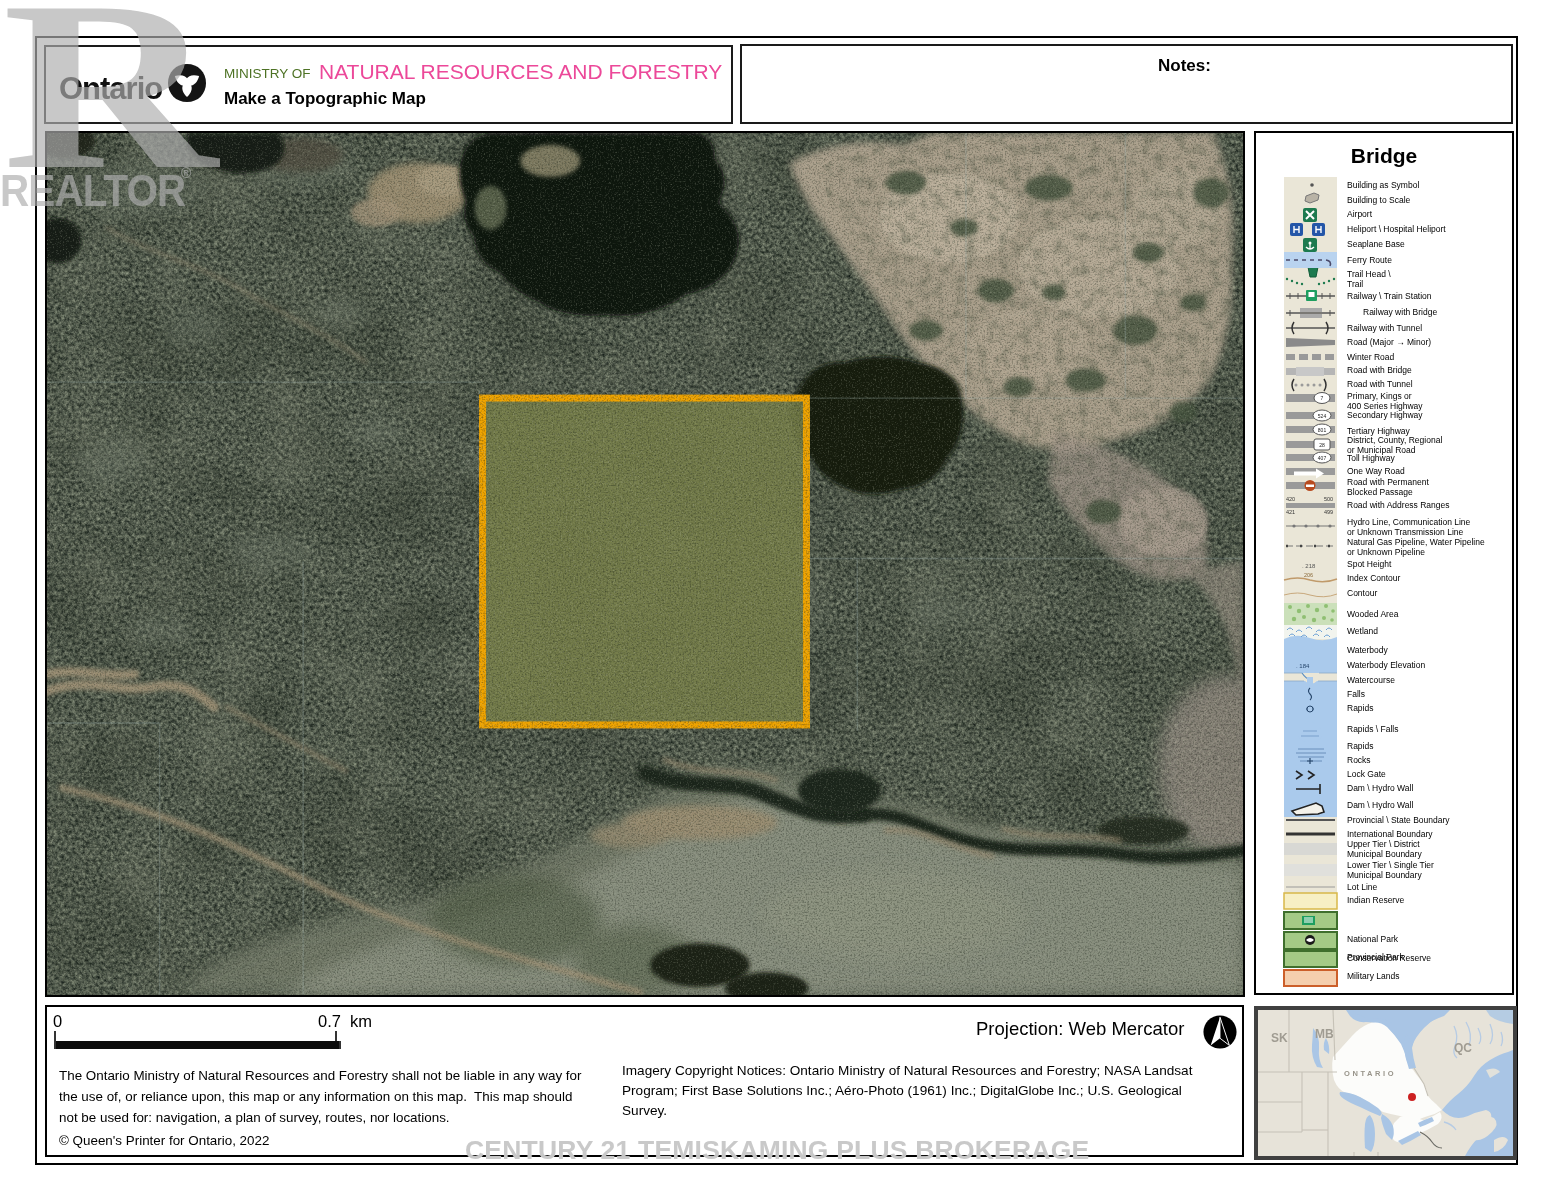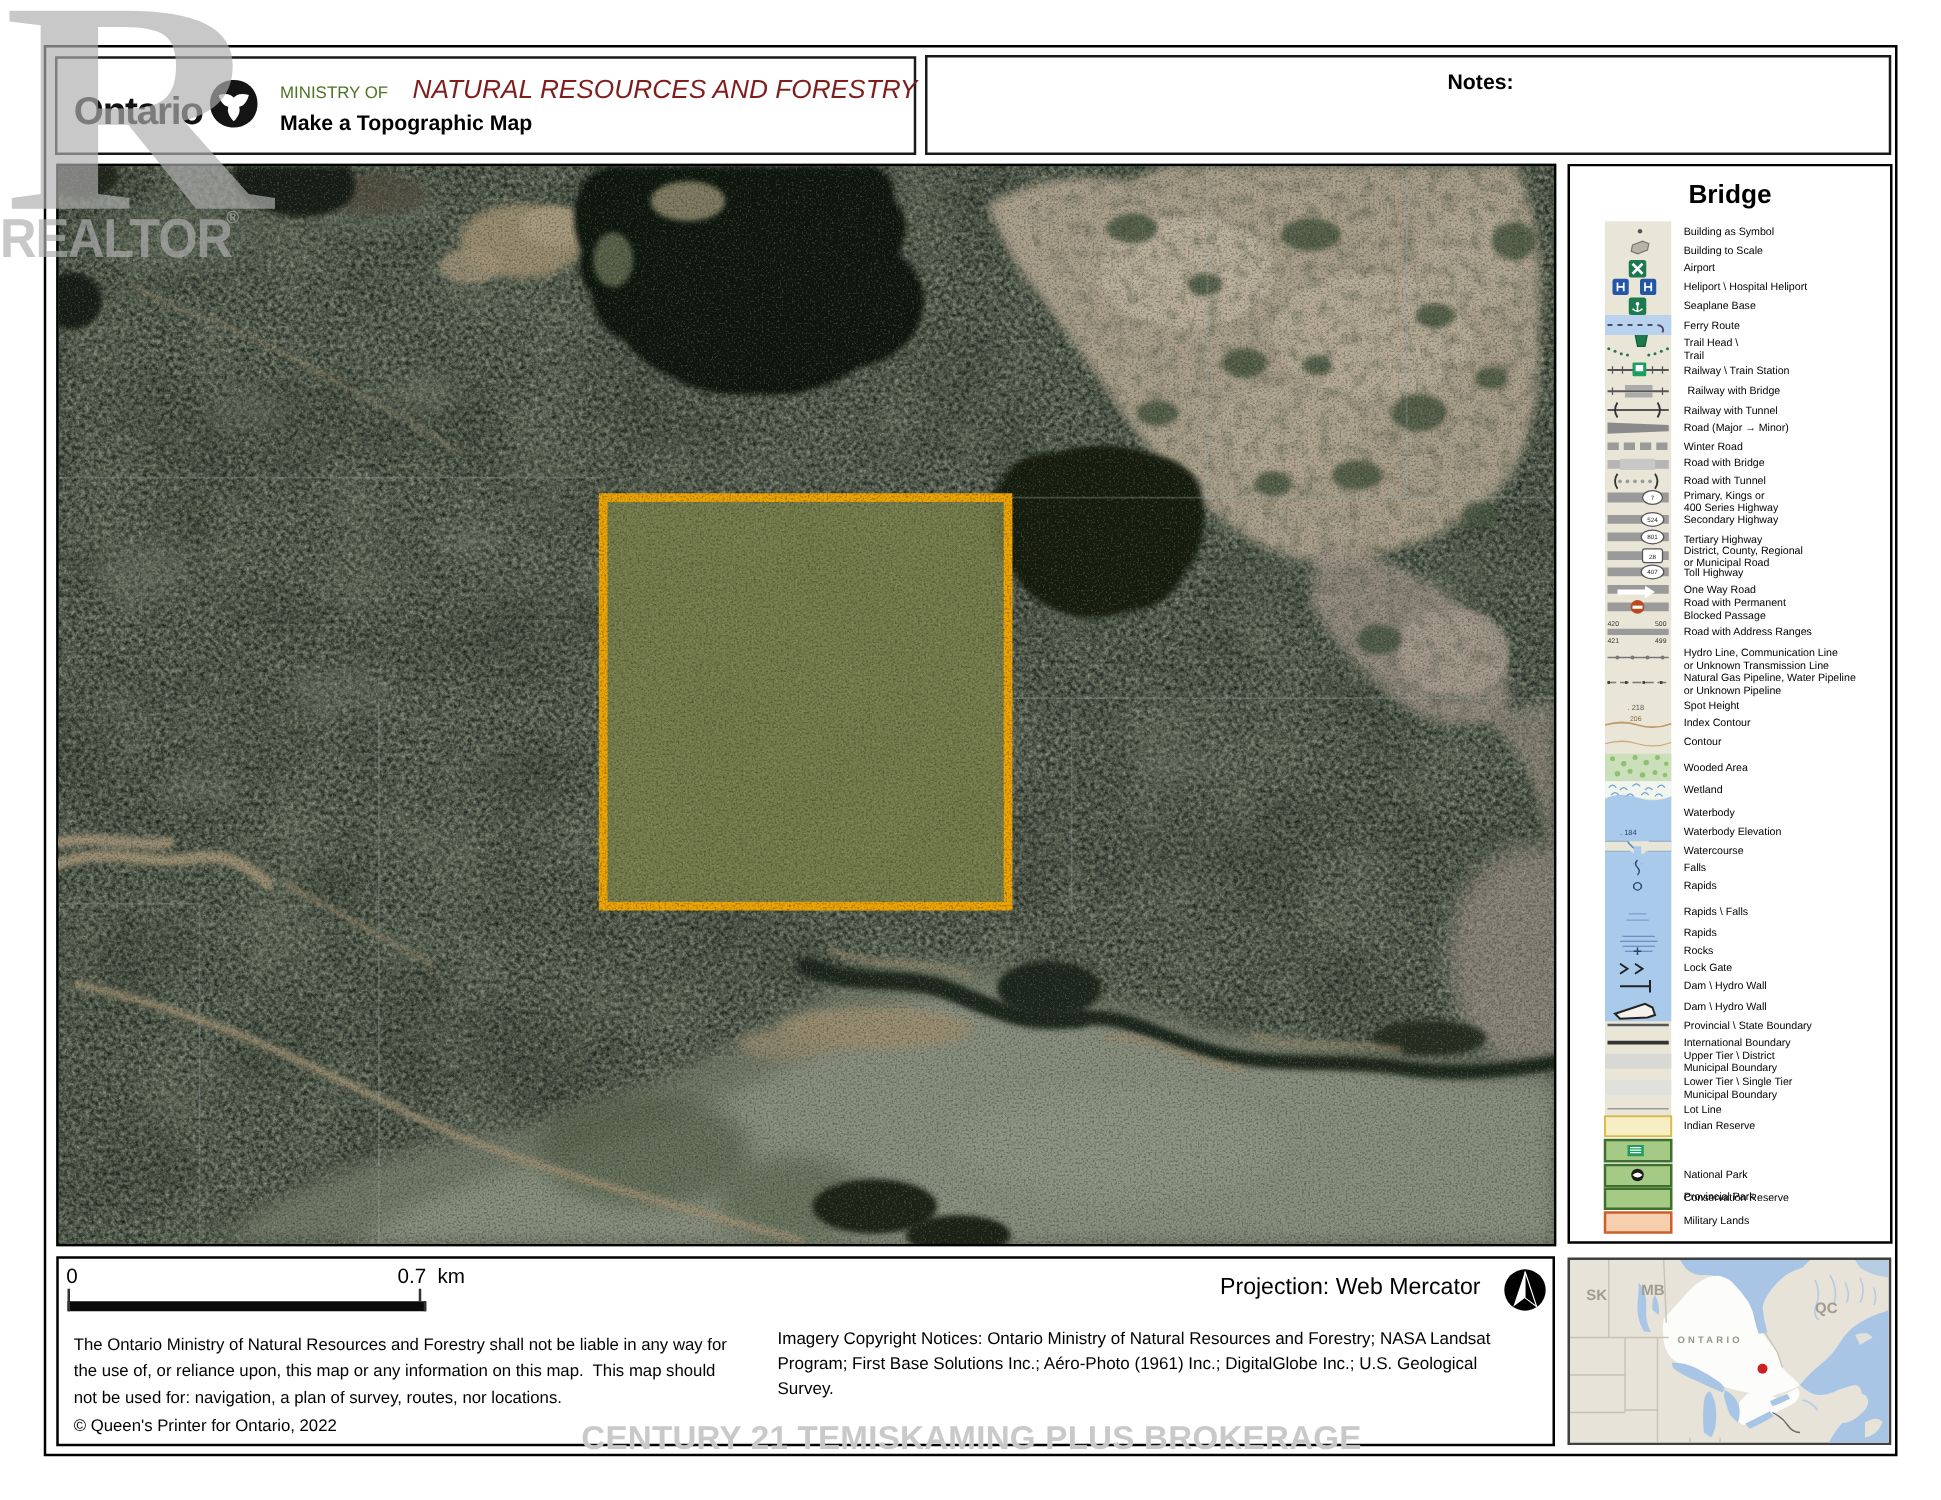--- a/index.html
+++ b/index.html
@@ -4,27 +4,27 @@
 <style>
   html,body{margin:0;padding:0;background:#ffffff;}
   body{width:1553px;height:1200px;position:relative;font-family:"Liberation Sans",sans-serif;overflow:hidden;}
   .abs{position:absolute;}
   .pageborder{left:35px;top:36px;width:1479px;height:1125px;border:2px solid #000;}
   .headerbox{left:44px;top:45px;width:685px;height:75px;border:2px solid #1a1a1a;background:#fff;}
   .notesbox{left:740px;top:44px;width:769px;height:76px;border:2px solid #1a1a1a;background:#fff;}
   .noteslbl{left:416px;top:10px;font-size:17px;font-weight:bold;color:#000;text-align:right;}
   .mapbox{left:45px;top:131px;width:1196px;height:862px;border:2px solid #000;background:#4b5643;}
   .legendbox{left:1254px;top:131px;width:256px;height:860px;border:2px solid #000;background:#fff;}
-  .insetbox{left:1254px;top:1006px;width:255px;height:146px;border:2px solid #404040;background:#e9e5dc;overflow:hidden;text-align:center;}
+  .insetbox{left:1254px;top:1006px;width:255px;height:146px;border:4px solid #404040;background:#e9e5dc;overflow:hidden;text-align:center;}
   .footerbox{left:45px;top:1005px;width:1195px;height:148px;border:2px solid #000;background:#fff;}
   
   .ontario{left:13px;top:24px;font-size:31px;font-weight:bold;color:#111;letter-spacing:-1px;}
   .trillium{left:121px;top:16px;}
   .ministry1{left:178px;top:19px;font-size:13.5px;color:#4d7224;white-space:nowrap;}
-  .ministry2{left:284px;top:13px;font-size:21px;color:#7f1d1d;white-space:nowrap;font-style:italic;}
+  .ministry2{left:273px;top:13px;font-size:21px;color:#ec4899;white-space:nowrap;}
   .maketopo{left:178px;top:42px;font-size:17px;font-weight:bold;color:#000;white-space:nowrap;}
   
   .sb0{left:6px;top:5px;font-size:16.5px;color:#000;}
   .sb07{left:271px;top:5px;font-size:16.5px;color:#000;}
   .sbkm{left:303px;top:5px;font-size:16.5px;color:#000;}
   .sbar{left:7px;top:34px;width:283px;height:8px;background:#0b0b0b;border-left:2px solid #333;border-right:2px solid #333;}
   .sbtickL{left:7px;top:24px;width:2px;height:10px;background:#333;}
   .sbtickR{left:288px;top:24px;width:2px;height:10px;background:#333;}
   .disc{left:12px;top:58px;font-size:13.4px;line-height:21px;color:#000;white-space:nowrap;}
   .queens{left:12px;top:126px;font-size:13.4px;color:#000;}
@@ -443,21 +443,21 @@
 <rect x="28" y="837" width="53" height="16" fill="#f5cfae" stroke="#cc5f2a" stroke-width="2"></rect>
 </svg>
   <div class="leglbl" style="left:91px;top:47px">Building as Symbol</div>
   <div class="leglbl" style="left:91px;top:62px">Building to Scale</div>
   <div class="leglbl" style="left:91px;top:76px">Airport</div>
   <div class="leglbl" style="left:91px;top:91px">Heliport \ Hospital Heliport</div>
   <div class="leglbl" style="left:91px;top:106px">Seaplane Base</div>
   <div class="leglbl" style="left:91px;top:122px">Ferry Route</div>
   <div class="leglbl" style="left:91px;top:136px">Trail Head \<br>Trail</div>
   <div class="leglbl" style="left:91px;top:158px">Railway \ Train Station</div>
-  <div class="leglbl" style="left:94px;top:174px">Railway with Bridge</div>
+  <div class="leglbl" style="left:107px;top:174px">Railway with Bridge</div>
   <div class="leglbl" style="left:91px;top:190px">Railway with Tunnel</div>
   <div class="leglbl" style="left:91px;top:204px">Road (Major → Minor)</div>
   <div class="leglbl" style="left:91px;top:219px">Winter Road</div>
   <div class="leglbl" style="left:91px;top:232px">Road with Bridge</div>
   <div class="leglbl" style="left:91px;top:246px">Road with Tunnel</div>
   <div class="leglbl" style="left:91px;top:258px">Primary, Kings or<br>400 Series Highway</div>
   <div class="leglbl" style="left:91px;top:277px">Secondary Highway</div>
   <div class="leglbl" style="left:91px;top:293px">Tertiary Highway</div>
   <div class="leglbl" style="left:91px;top:302px">District, County, Regional<br>or Municipal Road</div>
   <div class="leglbl" style="left:91px;top:320px">Toll Highway</div>

